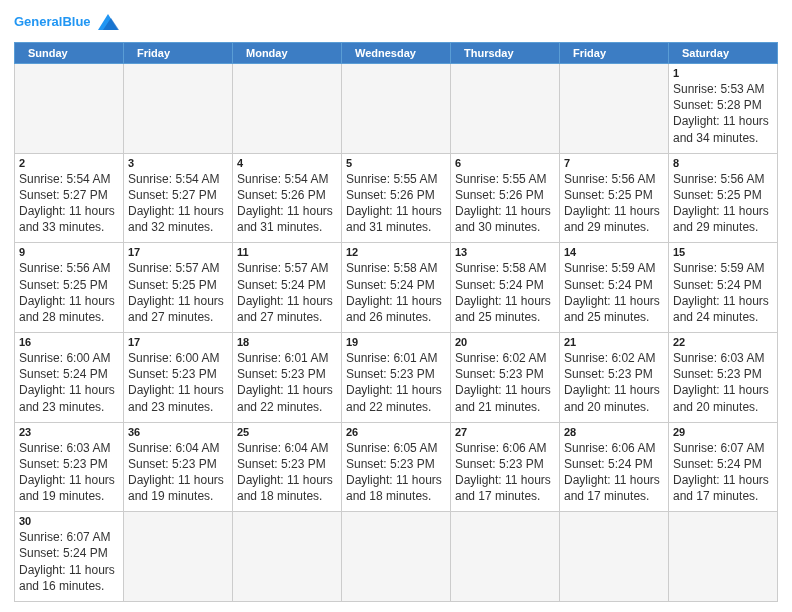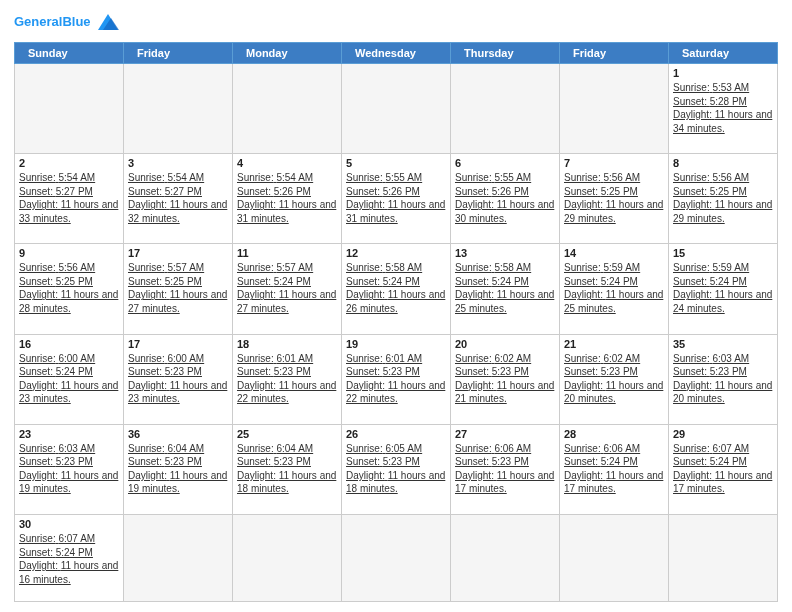--- a/index.html
+++ b/index.html
@@ -81,24 +81,23 @@
       background: #f5f5f5;
     }
     .day-num {
       font-size: 11px;
       font-weight: bold;
       color: #222;
       display: block;
       margin-bottom: 2px;
     }
     .day-info {
-      font-size: 10px;
+      font-size: 12px;
       line-height: 1.35;
       color: #333;
-      text-decoration: underline;
     }
   </style>
 </head>
 <body>
 
 <div class="page">
   <div class="header">
     <div class="logo">
       <div>
         <div class="logo-text">
@@ -304,21 +303,21 @@
         </td>
         <td>
           <span class="day-num">21</span>
           <div class="day-info">
             <span>Sunrise:</span> <span>6:02 AM</span><br>
             <span>Sunset:</span> <span>5:23 PM</span><br>
             <span>Daylight:</span> <span>11 hours and 20 minutes.</span>
           </div>
         </td>
         <td>
-          <span class="day-num">35</span>
+          <span class="day-num">22</span>
           <div class="day-info">
             <span>Sunrise:</span> <span>6:03 AM</span><br>
             <span>Sunset:</span> <span>5:23 PM</span><br>
             <span>Daylight:</span> <span>11 hours and 20 minutes.</span>
           </div>
         </td>
       </tr>
 
       <tr>
         <td>

